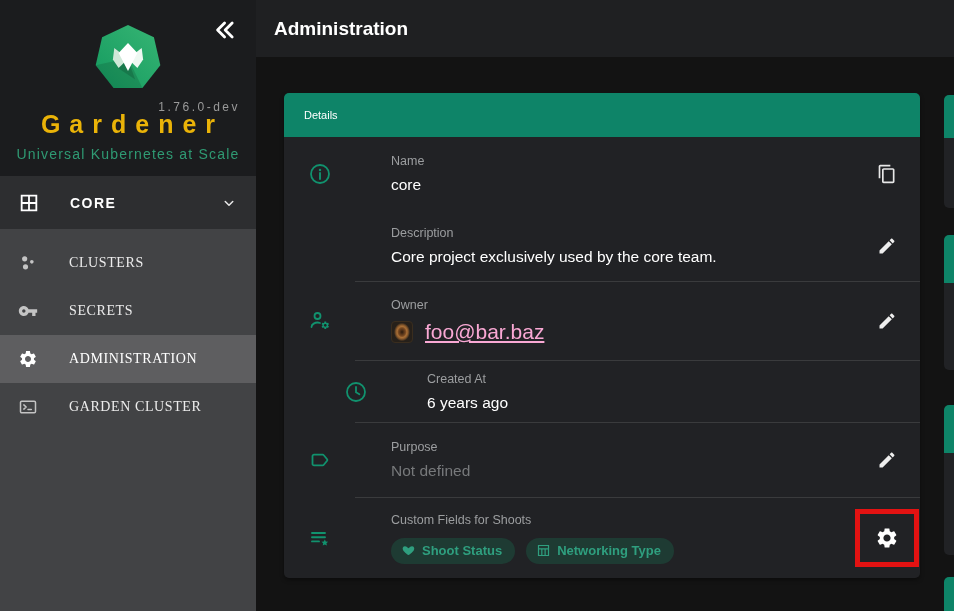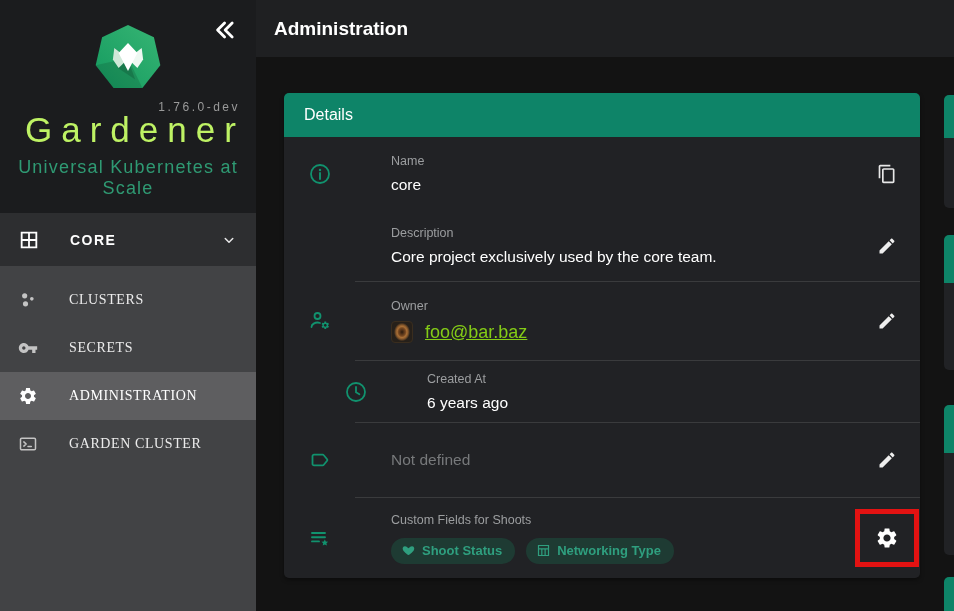--- a/index.html
+++ b/index.html
@@ -5,42 +5,42 @@
   * { margin:0; padding:0; box-sizing:border-box; }
   html,body { width:954px; height:611px; background:#131313; font-family:"Liberation Sans", sans-serif; overflow:hidden; }
   .app { display:flex; width:954px; height:611px; }
 
   
   .sidebar { width:256px; height:611px; display:flex; flex-direction:column; background:#424345; flex-shrink:0; }
   .logo-section { background:#1b1c1e; padding:14px 16px 14px; position:relative; }
   .collapse-btn { position:absolute; top:16px; right:18px; width:28px; height:28px; background:none; border:none; cursor:pointer; color:#fff; }
   .logo-wrap { display:flex; justify-content:center; margin-top:8px; }
   .version { text-align:right; font-size:12px; letter-spacing:2.5px; color:#9a9a9a; margin-top:6px; }
-  .brand { text-align:center; font-size:35px; font-weight:400; letter-spacing:9px; color:#bef264; margin-top:-4px; text-indent:9px; }
-  .tagline { text-align:center; font-size:18px; letter-spacing:1.2px; color:#2f9a73; margin-top:7px; }
+  .brand { text-align:center; font-size:25px; font-weight:700; letter-spacing:9px; color:#eab308; margin-top:-4px; text-indent:9px; }
+  .tagline { text-align:center; font-size:14px; letter-spacing:1.2px; color:#2f9a73; margin-top:7px; }
 
   .core-row { height:53px; background:#2d2e30; display:flex; align-items:center; padding:0 18px; cursor:pointer; }
   .core-row .icon { width:22px; height:22px; }
   .core-label { color:#fff; font-weight:bold; font-size:14px; letter-spacing:1.5px; margin-left:30px; flex:1; }
   .menu { flex:1; background:#424345; padding-top:10px;font-family:Liberation Serif, serif; }
   .menu-item { height:48px; display:flex; align-items:center; padding:0 18px; cursor:pointer; }
   .menu-item.selected { background:#5e5e60; }
   .menu-item .icon { width:20px; height:20px; flex-shrink:0; }
   .menu-item .mi-label { color:#ececec; font-size:14px; letter-spacing:0.6px; margin-left:31px; white-space:nowrap; }
   .menu-item.selected .mi-label { color:#fff; }
 
   
   .main { flex:1; display:flex; flex-direction:column; min-width:0; }
   .topbar { height:57px; background:#1f2022; display:flex; align-items:center; padding:0 18px; flex-shrink:0; }
   .topbar-title { color:#fff; font-size:19px; font-weight:bold; }
   .content { flex:1; background:#131313; position:relative; }
 
   .details-card { position:absolute; left:28px; top:36px; width:636px; border-radius:5px; overflow:visible; box-shadow:0 2px 4px rgba(0,0,0,.4); }
   .card-header { height:44px; background:#0e8468; border-radius:5px 5px 0 0; display:flex; align-items:center; padding:0 20px; }
-  .card-title { color:#fff; font-size:16px; }
+  .card-title { color:#fff; font-size:11px; }
   .card-body { background:#212225; border-radius:0 0 5px 5px; }
 
   .card-row { display:flex; align-items:center; position:relative;gap:36px; }
   .icon-col { width:71px; display:flex; justify-content:center; flex-shrink:0; }
   .icon-col svg { width:24px; height:24px; }
   .content-col { flex:1; min-width:0; }
   .action-col { width:66px; display:flex; justify-content:center; align-items:center; flex-shrink:0; }
   .icon-btn { background:none; border:none; cursor:pointer; width:36px; height:36px; display:flex; align-items:center; justify-content:center; }
   .icon-btn svg { width:20px; height:20px; }
 
@@ -53,21 +53,21 @@
   .row-desc { height:71px; }
   .row-owner { height:78px; }
   .row-created { height:61px;padding-left:36px; }
   .row-purpose { height:74px; }
   .row-custom { height:80px; }
 
   .owner-line { display:flex; align-items:center; }
   .avatar { width:22px; height:22px; border-radius:4px; margin-right:12px;
             background: radial-gradient(ellipse 40% 46% at 50% 50%, #2a1a0e 0%, #7a4a22 45%, #a86f36 60%, #8a5a2c 75%, #26201a 100%);
             border:1px solid #3a2d1e; }
-  .owner-link { color:#84cc16; font-size:18px; }
+  .owner-link { color:#f9a8d4; font-size:21px; }
 
   .chips { display:flex; gap:11px; margin-top:11px;font-weight:bold; }
   .chip { height:26px; border-radius:13px; background:#1e3b33; color:#2f9f7f; font-size:13px;
           display:flex; align-items:center; padding:0 13px 0 10px; }
   .chip svg { width:15px; height:15px; margin-right:6px; }
 
   .annotation-box { position:absolute; right:1px; top:50%; transform:translateY(-50%);
           width:64px; height:58px; border:5px solid #e31212; display:flex; align-items:center; justify-content:center; }
   .annotation-box .icon-btn svg { width:24px; height:24px; }
 
@@ -246,20 +246,21 @@
 
           <div class="divider"></div>
 
           <div class="card-row row-purpose">
             <div class="icon-col">
               <svg viewBox="0 0 24 24">
                 <path d="M4.5 8.1c0-.8.7-1.5 1.5-1.5h8.6c.5 0 .9.2 1.2.6l3.3 4c.4.5.4 1.1 0 1.6l-3.3 4c-.3.4-.7.6-1.2.6H6c-.8 0-1.5-.7-1.5-1.5V8.1z" fill="none" stroke="#11926e" stroke-width="1.8" stroke-linejoin="round"></path>
               </svg>
             </div>
             <div class="content-col">
+              <div class="f-label">Purpose</div>
               <div class="f-value muted">Not defined</div>
             </div>
             <div class="action-col">
               <button class="icon-btn">
                 <svg viewBox="0 0 24 24">
                   <path d="M3 17.25V21h3.75L17.81 9.94l-3.75-3.75L3 17.25zM20.71 7.04c.39-.39.39-1.02 0-1.41l-2.34-2.34c-.39-.39-1.02-.39-1.41 0l-1.83 1.83 3.75 3.75 1.83-1.83z" fill="#eeeeee"></path>
                 </svg>
               </button>
             </div>
           </div>

